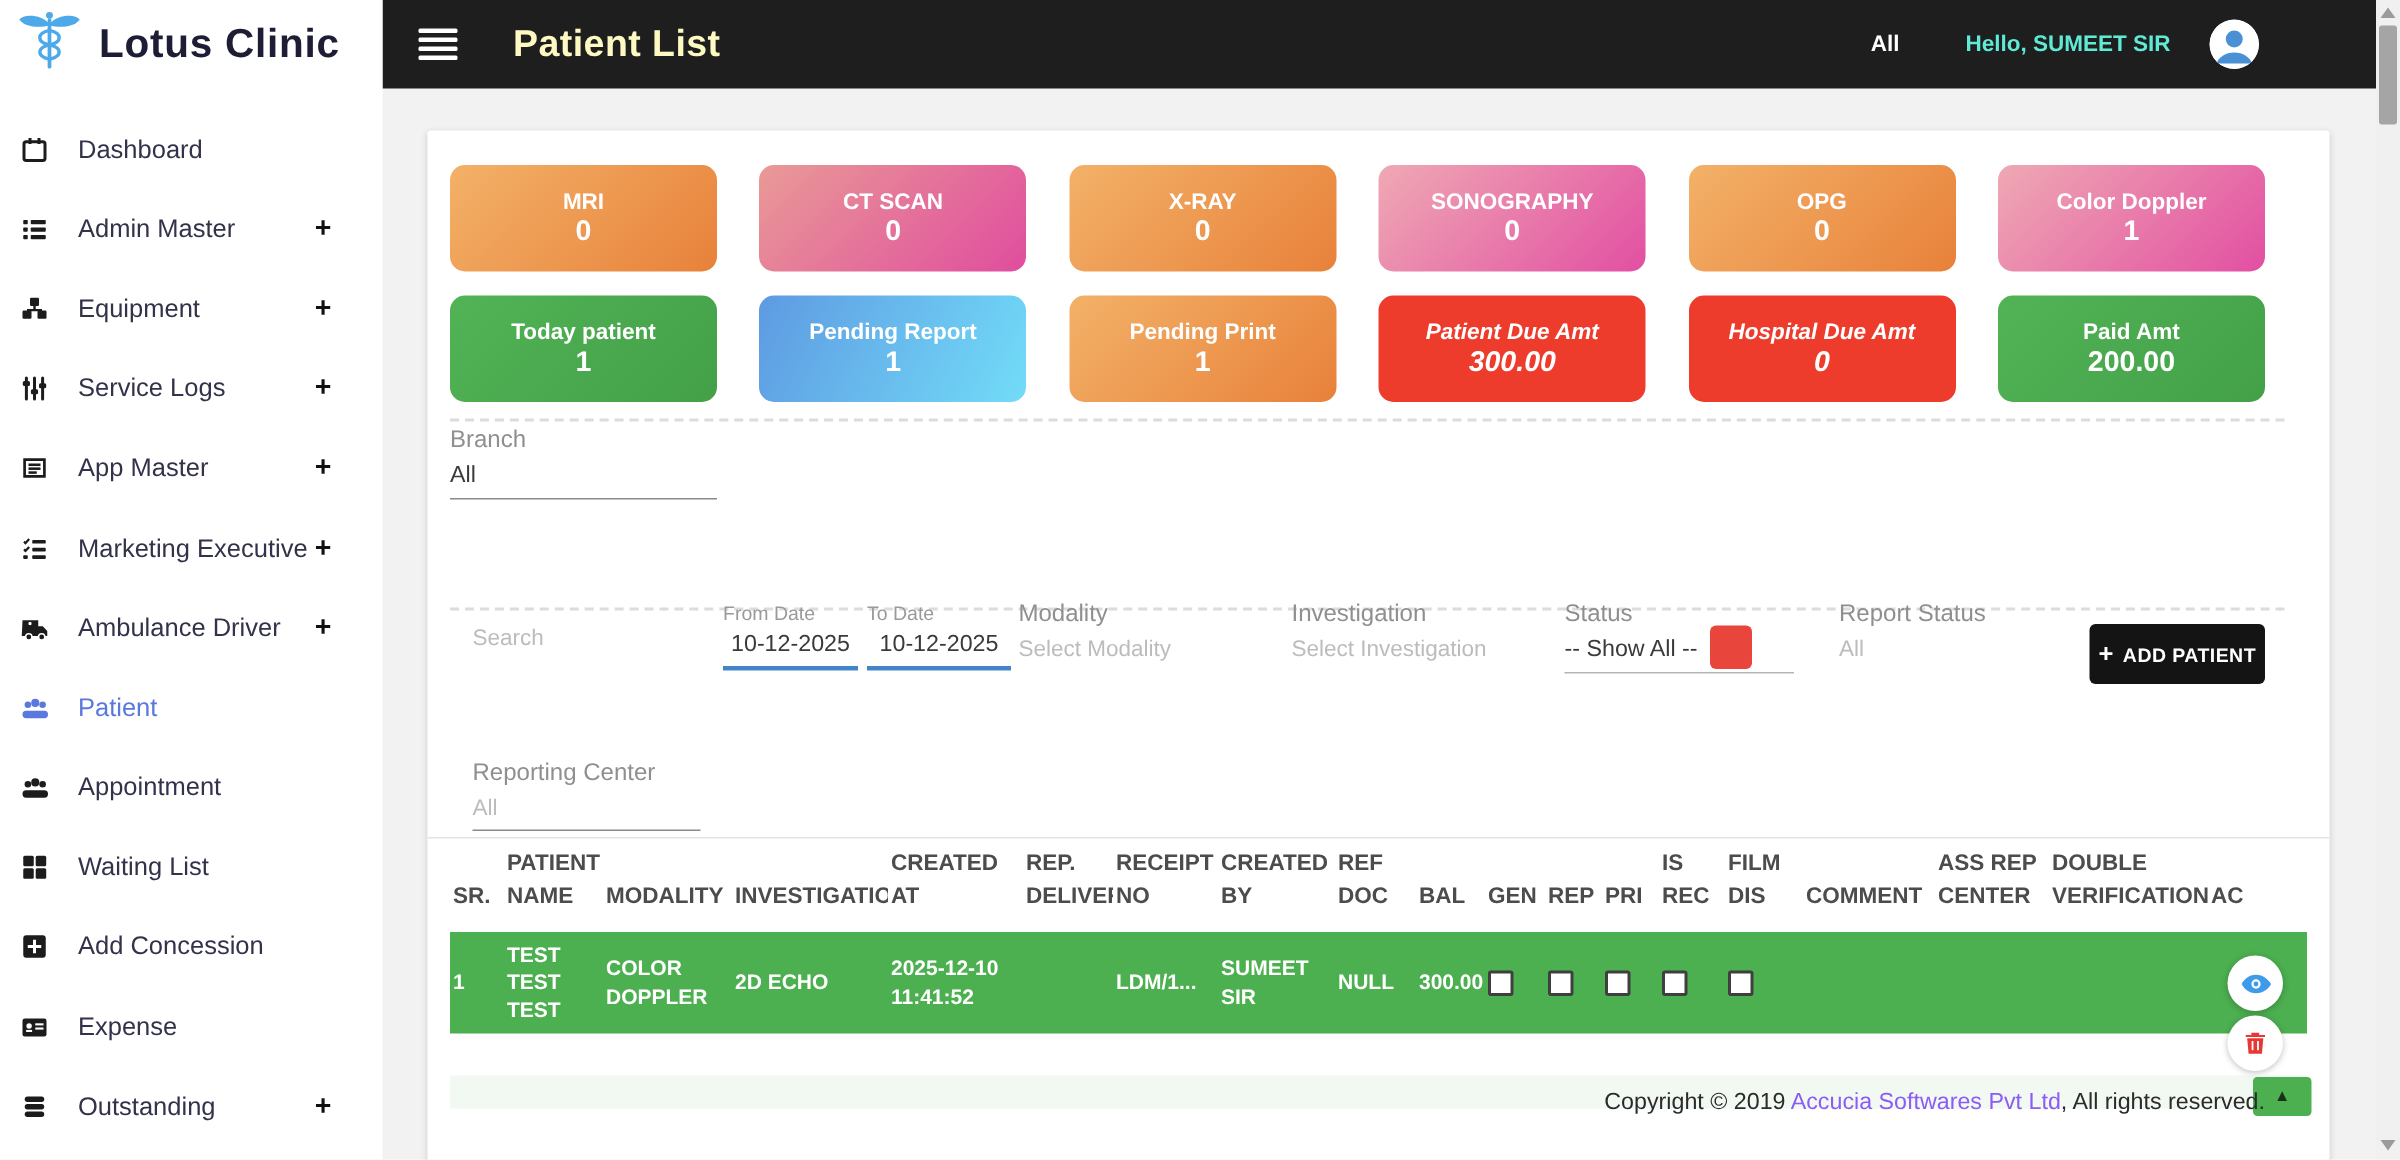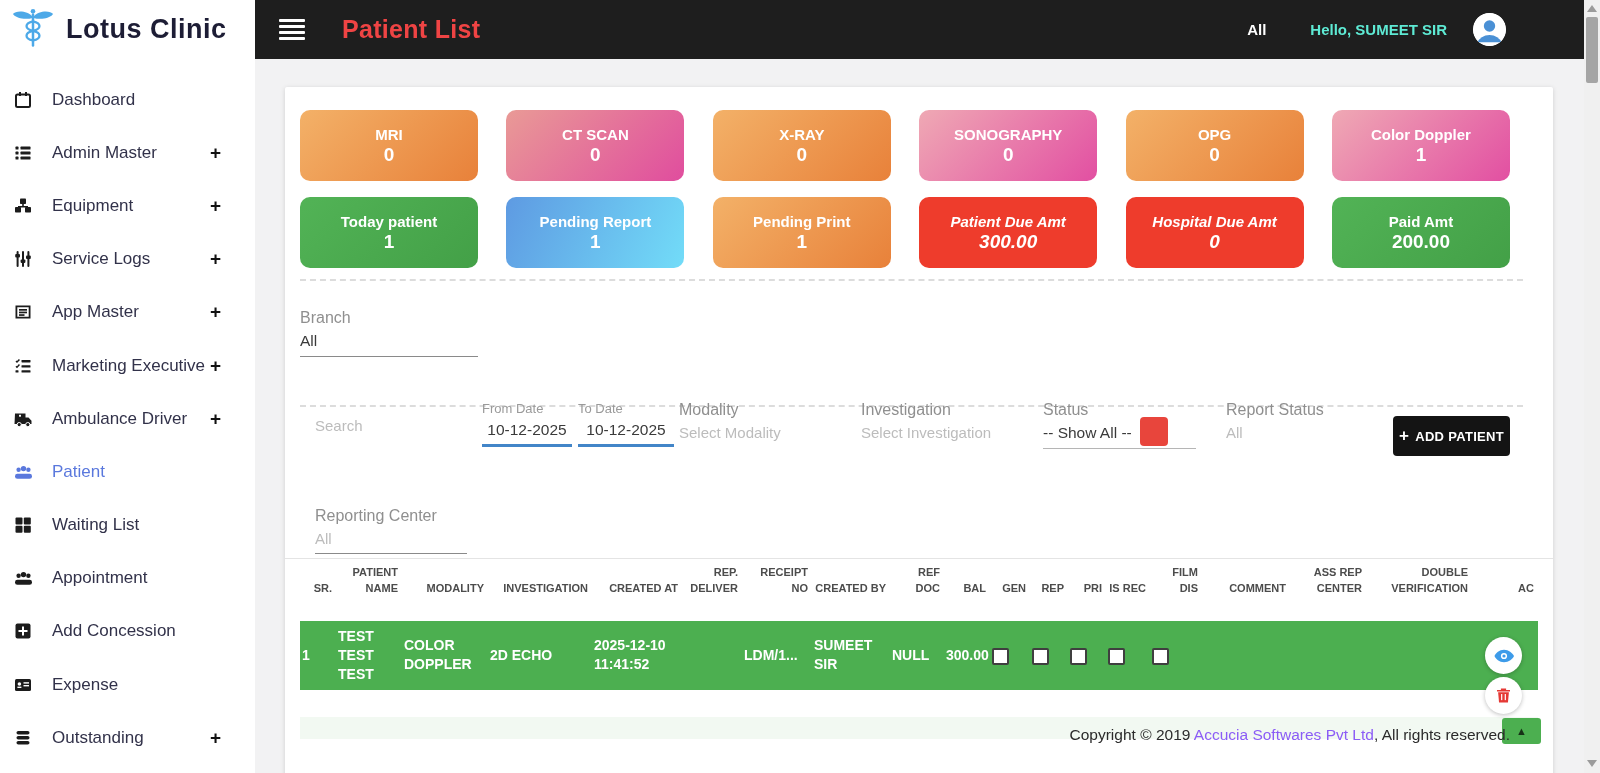--- a/index.html
+++ b/index.html
@@ -16,21 +16,21 @@
   .side-item .s-icon { width:20px; height:20px; margin-right:18px; color:#1c1c1c; flex:0 0 20px; display:flex; align-items:center; }
   .side-item .s-label { font-size:17px; font-weight:500; color:#32324a; }
   .side-item .s-plus { margin-left:auto; margin-right:34px; font-size:19px; font-weight:700; color:#111; }
   .side-item.active .s-label { color:#5a78dd; }
   .side-item.active .s-icon { color:#5a78dd; }
 
   
   .topbar { position:absolute; left:255px; top:0; width:1329px; height:59px; background:#1e1e1e; display:flex; align-items:center; z-index:4; }
   .hamburger { margin-left:24px; width:26px; cursor:pointer; }
   .hamburger span { display:block; height:3.2px; background:#fff; margin:3px 0; border-radius:1px; }
-  .page-title { color:#ef4444; font-size:25px; font-weight:600; margin-left:37px; letter-spacing:.3px; }
+  .page-title { color:#fef9c3; font-size:25px; font-weight:600; margin-left:37px; letter-spacing:.3px; }
   .top-right { margin-left:auto; display:flex; align-items:center; margin-right:78px; }
   .top-all { color:#fff; font-size:15px; font-weight:600; margin-right:44px; cursor:pointer; }
   .top-greeting { color:#5eead4; font-size:15px; font-weight:700; margin-right:26px; }
   .avatar { width:33px; height:33px; border-radius:50%; overflow:hidden; background:#fff; cursor:pointer; }
 
   
   .scrollbar { position:absolute; right:0; top:0; width:16px; height:773px; background:#f0f0f0; z-index:6; }
   .sb-up, .sb-down { position:absolute; left:3px; width:0; height:0; border-left:5px solid transparent; border-right:5px solid transparent; }
   .sb-up { top:5px; border-bottom:7px solid #9b9b9b; }
   .sb-down { bottom:6px; border-top:7px solid #9b9b9b; }
@@ -48,21 +48,21 @@
   .t-orange { background:linear-gradient(135deg,#f3b168,#e8813a); }
   .t-pink   { background:linear-gradient(135deg,#e99a96,#e04d9e); }
   .t-pink2  { background:linear-gradient(135deg,#efa9b4,#e24fa2); }
   .t-green  { background:linear-gradient(135deg,#52b356,#43a047); }
   .t-blue   { background:linear-gradient(115deg,#5e9ae2,#72dcf8); }
   .t-red    { background:#ee3c2c;font-style:italic; }
 
   .dashed-line { position:absolute; left:15px; width:1223px; border-top:2px dashed #dcdcdc; }
 
   
-  .branch { position:absolute; left:15px; top:198px; width:178px;margin-top:24px; }
+  .branch { position:absolute; left:15px; top:198px; width:178px; }
   .f-label { font-size:16px; color:#8f8f8f; }
   .f-label-sm { font-size:13px; color:#9a9a9a; }
   .f-value { font-size:15.5px; color:#3a3a3a; margin-top:5px; }
   .f-placeholder { font-size:15px; color:#bcbcbc; margin-top:5px; }
   .u-gray { border-bottom:1px solid #8a8a8a; padding-bottom:6px; }
   .u-light { border-bottom:1px solid #b5b5b5; padding-bottom:6px; }
   .u-blue { border-bottom:3px solid #4285c8; padding-bottom:5px; }
 
   
   .filter-field { position:absolute; top:314px; }
@@ -71,21 +71,21 @@
   .add-btn { position:absolute; left:1108px; top:329px; width:117px; height:40px; background:#141414; color:#fff; border:none; border-radius:4px; font-family:"Liberation Sans",sans-serif; font-size:13px; font-weight:700; cursor:pointer; display:flex; align-items:center; justify-content:center; gap:6px; letter-spacing:.3px; }
   .add-btn .plus { font-size:17px; font-weight:700; }
   .status-indicator { position:absolute; left:97px; top:16px; width:28px; height:29px; background:#e8453c; border-radius:4px; cursor:pointer; }
 
   
   .reporting { position:absolute; left:30px; top:420px; width:152px; }
   .full-divider { position:absolute; left:0px; top:471px; width:1268px; border-top:1px solid #e4e4e4; }
 
   
   .ptable { position:absolute; left:15px; top:478px; width:1238px; border-collapse:collapse; table-layout:fixed; }
-  .ptable th { text-align:right; vertical-align:bottom; font-size:11px; font-weight:700; color:#4c4c4c; text-transform:uppercase; padding:0 4px 24px 2px; line-height:1.45; overflow:hidden; }
+  .ptable th { text-align:left; vertical-align:bottom; font-size:15px; font-weight:700; color:#4c4c4c; text-transform:uppercase; padding:0 4px 12px 2px; line-height:1.45; overflow:hidden; }
   .ptable td { font-size:14px; font-weight:600; color:#fff; padding:6px 4px 6px 2px; line-height:1.35; overflow:hidden; vertical-align:middle; }
   .ptable tbody tr { background:#4caf50; height:66px; }
   .cb { display:inline-block; width:17px; height:17px; background:#fff; border:2px solid #3f3f3f; border-radius:2px; cursor:pointer; vertical-align:middle; }
   .partial-row { position:absolute; left:15px; top:630px; width:1238px; height:22px; background:#f2f9f2; }
 
   .action-btn { position:absolute; width:37px; height:37px; border-radius:50%; background:#fff; box-shadow:0 1px 4px rgba(0,0,0,.25); display:flex; align-items:center; justify-content:center; cursor:pointer; z-index:3; }
   .action-eye { left:1200px; top:550px; }
   .action-del { left:1200px; top:590px; }
 
   
@@ -220,40 +220,40 @@
               <circle cx="14.4" cy="6.8" r="2.2"></circle>
               <circle cx="9.5" cy="5.6" r="2.7"></circle>
             <rect x="1" y="10.8" width="17" height="5" rx="2.4"></rect>
             </svg>
         </span>
         <span class="s-label">Patient</span>
       </div>
 
       <div class="side-item">
         <span class="s-icon">
-          <svg width="18" height="18" viewBox="0 0 18 18" fill="currentColor">
-            <rect x="1.5" y="1.5" width="7" height="7" rx="1"></rect>
-              <rect x="9.8" y="1.5" width="7" height="7" rx="1"></rect>
-            <rect x="1.5" y="9.8" width="7" height="7" rx="1"></rect>
-              <rect x="9.8" y="9.8" width="7" height="7" rx="1"></rect>
-            </svg>
-        </span>
-        <span class="s-label">Waiting List</span>
-      </div>
-
-      <div class="side-item">
-        <span class="s-icon">
           <svg width="19" height="18" viewBox="0 0 19 18" fill="currentColor">
             <circle cx="4.6" cy="6.8" r="2.2"></circle>
               <circle cx="14.4" cy="6.8" r="2.2"></circle>
               <circle cx="9.5" cy="5.6" r="2.7"></circle>
             <rect x="1" y="10.8" width="17" height="5" rx="2.4"></rect>
             </svg>
         </span>
         <span class="s-label">Appointment</span>
+      </div>
+
+      <div class="side-item">
+        <span class="s-icon">
+          <svg width="18" height="18" viewBox="0 0 18 18" fill="currentColor">
+            <rect x="1.5" y="1.5" width="7" height="7" rx="1"></rect>
+              <rect x="9.8" y="1.5" width="7" height="7" rx="1"></rect>
+            <rect x="1.5" y="9.8" width="7" height="7" rx="1"></rect>
+              <rect x="9.8" y="9.8" width="7" height="7" rx="1"></rect>
+            </svg>
+        </span>
+        <span class="s-label">Waiting List</span>
       </div>
 
       <div class="side-item">
         <span class="s-icon">
           <svg width="18" height="18" viewBox="0 0 18 18">
             <rect x="1.5" y="1.5" width="15" height="15" rx="2" fill="currentColor"></rect>
             <rect x="8" y="4.5" width="2" height="9" fill="#fff"></rect>
               <rect x="4.5" y="8" width="9" height="2" fill="#fff"></rect>
             </svg>
         </span>

